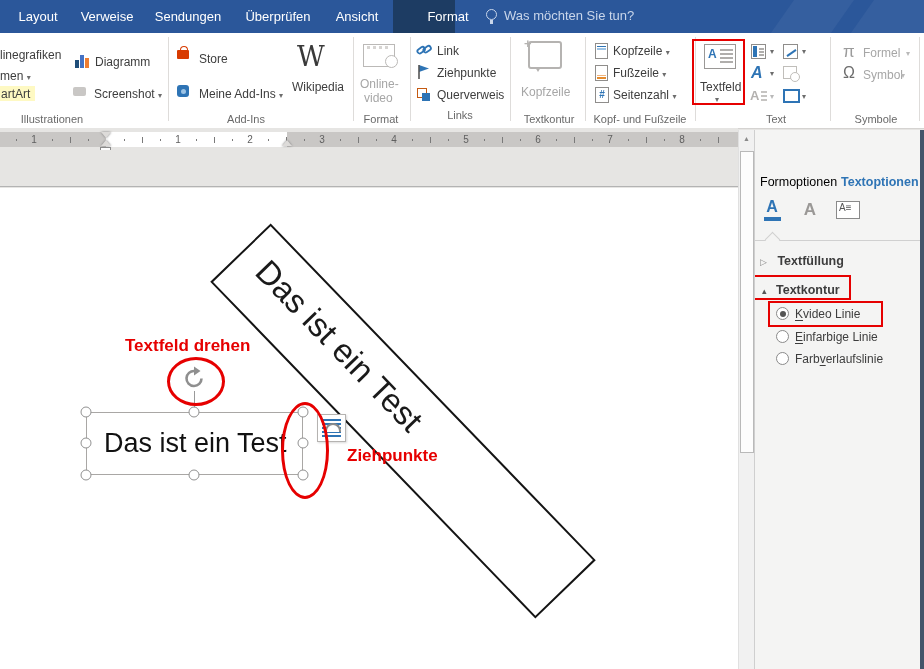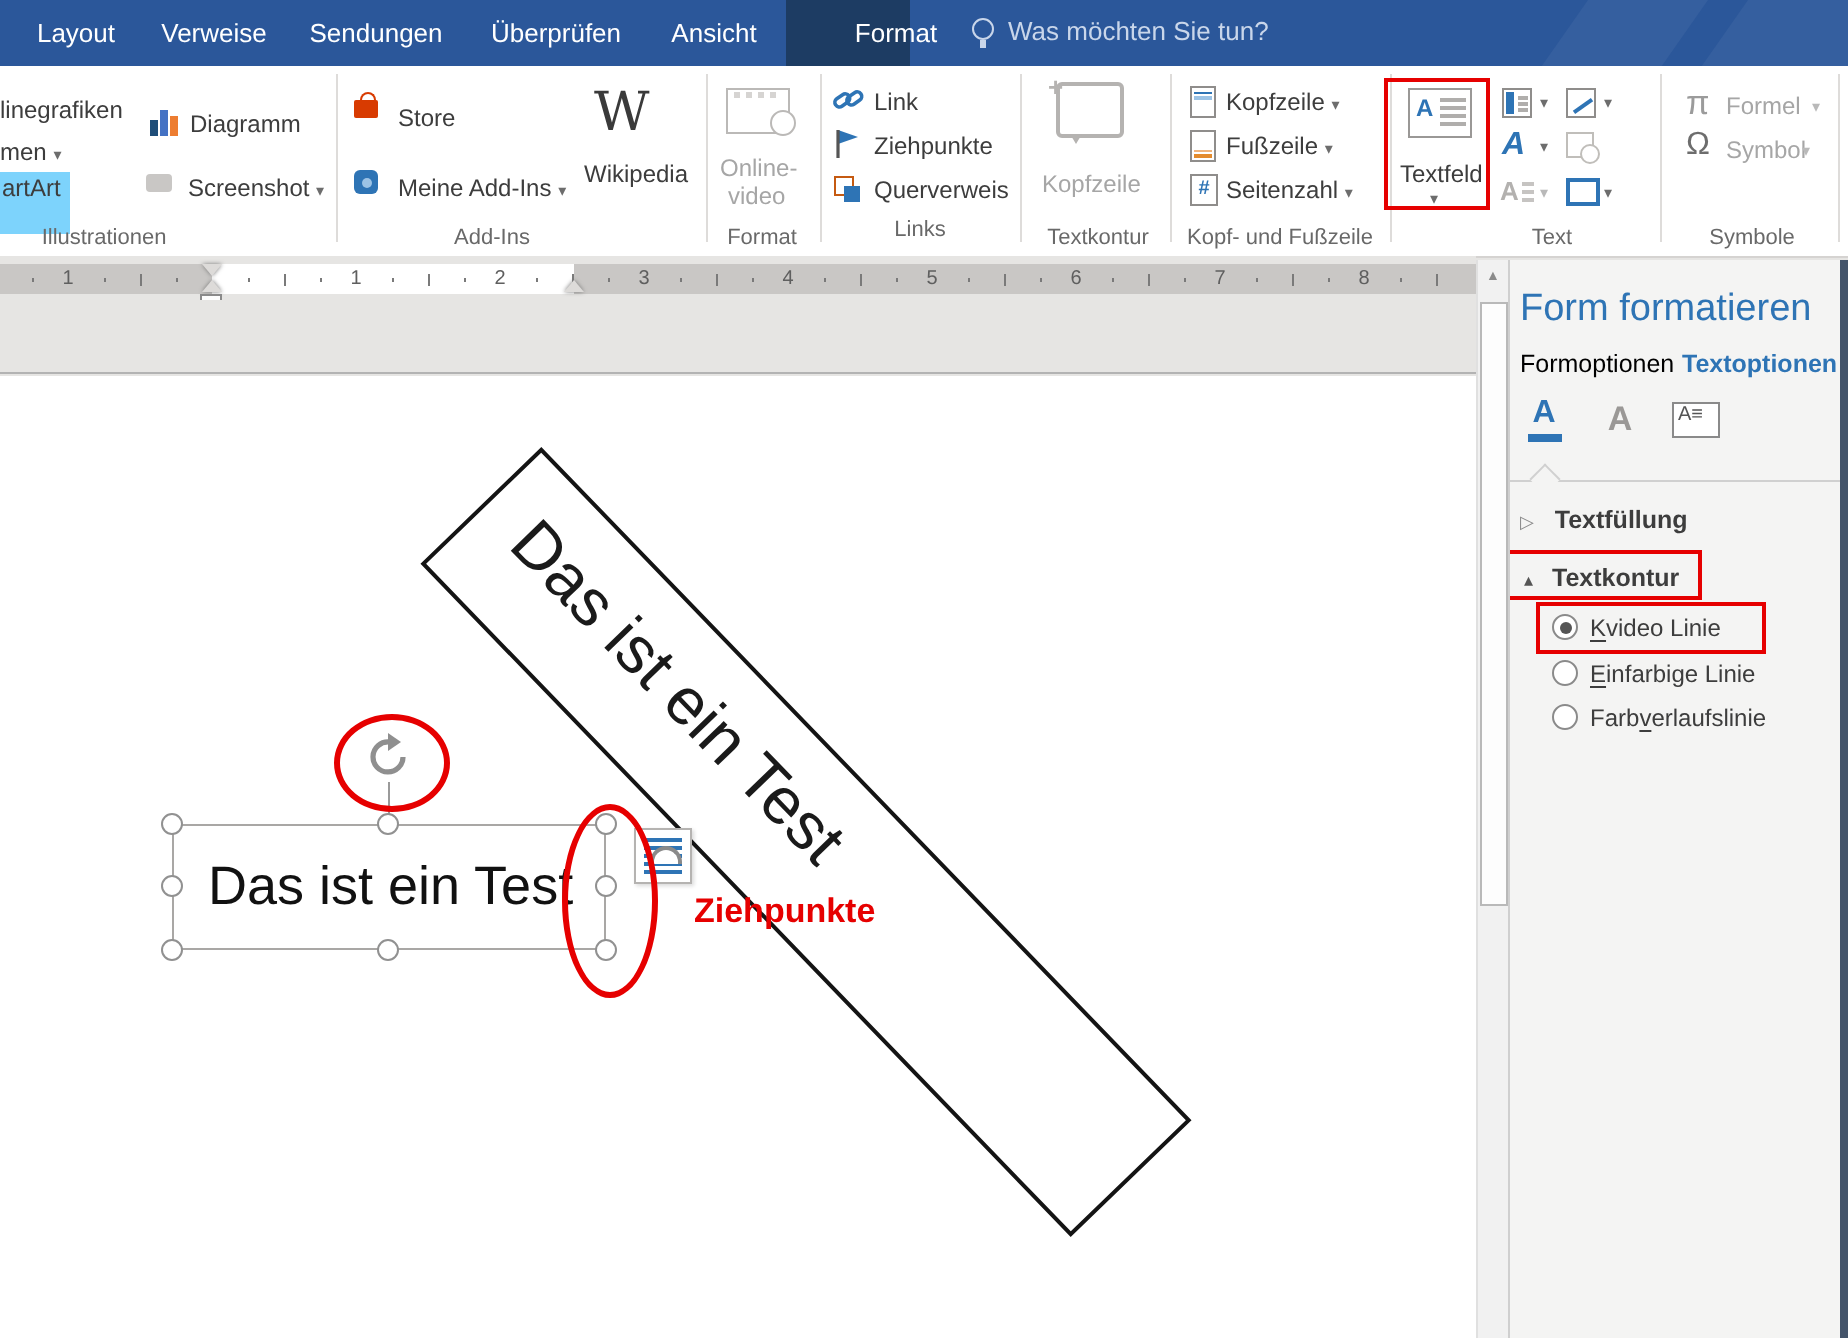--- a/index.html
+++ b/index.html
@@ -16,21 +16,21 @@
   .bulb{width:9px;height:9px;border:1.5px solid #c9d6ea;border-radius:50%}
   .bulb:after{content:"";position:absolute;left:3px;top:10px;width:3px;height:4px;background:#c9d6ea}
   
   .ribbon{left:0;top:33px;width:924px;height:95px;background:#fff;border-bottom:1px solid #d5d3d1}
   .sep{top:4px;width:1px;height:84px;background:#dedcda}
   .t12{font-size:12px;color:#3d3d3d}
   .t12g{font-size:12px;color:#a6a6a6}
   .glabel{font-size:11px;color:#696969;transform:translateX(-50%)}
   .dd{font-size:8px;color:#6d6d6d;line-height:8px}
   .ddg{font-size:8px;color:#b9b9b9;line-height:8px}
-  .hl{background:#7dd3fc;padding:1px 5px 16px 1px}
+  .hl{background:#fef9c3;padding:1px 5px 0 1px}
   .redbox{border:2px solid #e60000}
   
   .bars i{position:absolute;bottom:1px;width:4px}
   .pageic{width:11px;height:14px;background:#fff;border:1px solid #8f8d8b}
   .pageic i{position:absolute;left:1px;right:1px;height:1.5px}
   .campic{width:13px;height:9px;background:#c9c7c5;border-radius:2px}
   .storebag{width:12px;height:9px;background:#d83b01;border-radius:1px}
   .storeh{width:6px;height:5px;border:1.5px solid #d83b01;border-bottom:none;border-radius:4px 4px 0 0}
   .addin{width:12px;height:12px;background:#2e74b5;border-radius:3px}
   .addin:after{content:"";position:absolute;left:3.5px;top:3.5px;width:5px;height:5px;background:#9cc3e5;border-radius:50%}
@@ -323,32 +323,32 @@
 
   <div class="abs laybtn">
     <i style="top:4px"></i>
       <i style="top:8px"></i>
       <i style="top:12px"></i>
       <i style="top:16px"></i>
       <i style="top:20px"></i>
     <div class="abs arch"></div>
   </div>
 
+  <div class="abs redtext nw" style="left:125px;top:336px">Textfeld drehen</div>
   <div class="abs redellipse" style="left:167px;top:357px;width:52px;height:43px"></div>
   <div class="abs redellipse" style="left:281px;top:402px;width:42px;height:91px"></div>
   <div class="abs redtext nw" style="left:347px;top:446px">Ziehpunkte</div>
 
   <div class="abs scrollcol">
     <div class="scrollup">▲</div>
     <div class="thumb"></div>
   </div>
   <div class="abs darkstrip"></div>
 
   <div class="abs panel">
-    <div class="ptitle nw">Form formatieren</div>
     <div class="ptab nw" style="left:5px">Formoptionen</div>
     <div class="ptab on nw" style="left:86px">Textoptionen</div>
 
     <div class="pico" style="left:2px">
       <div class="afill"><span>A</span><i></i></div>
     </div>
     <div class="pico" style="left:40px">
         <div class="aout">A</div>
       </div>
     <div class="pico" style="left:78px">

